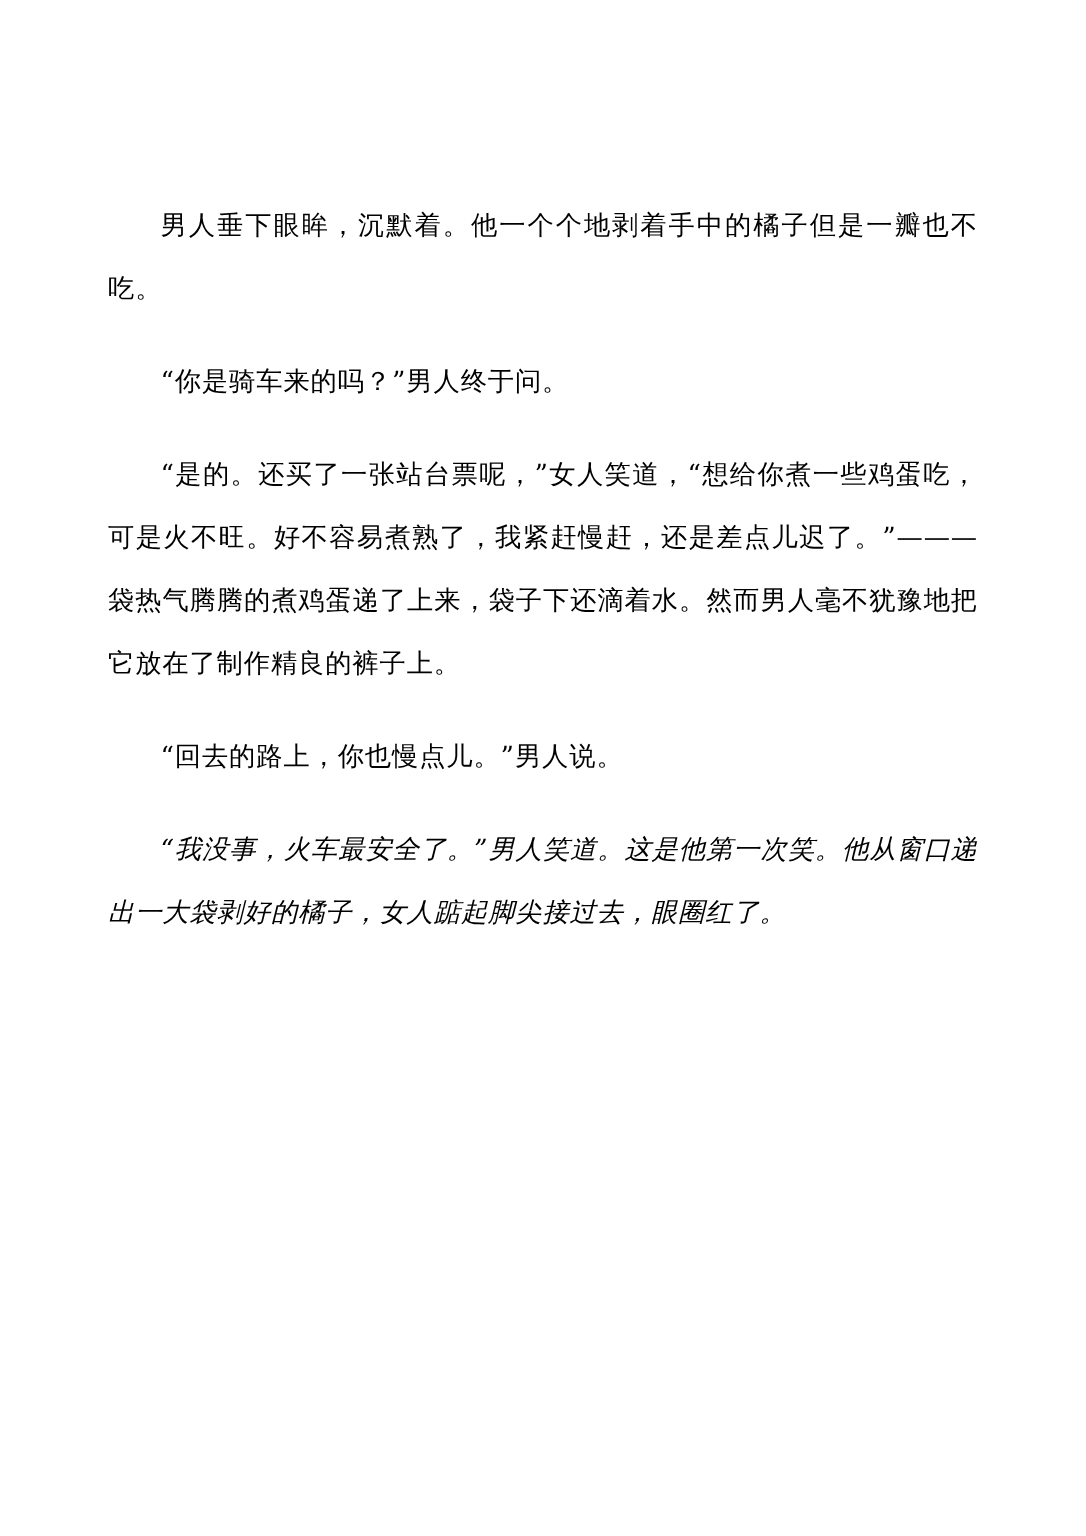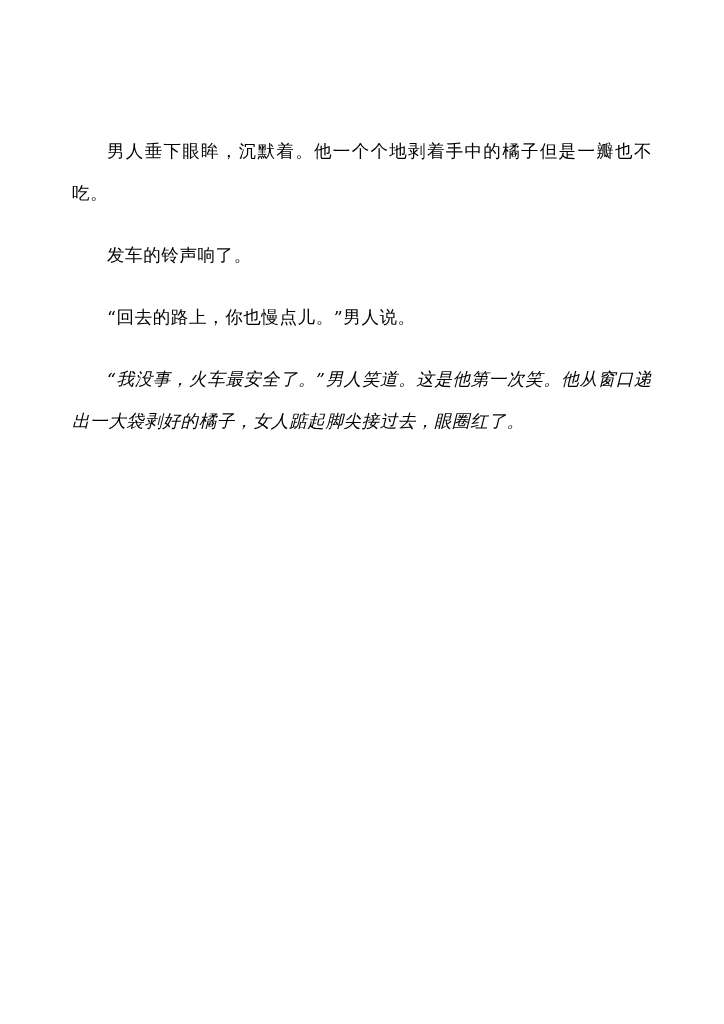--- a/index.html
+++ b/index.html
@@ -41,17 +41,18 @@
     margin-bottom: 0;
     font-style: italic;
   }
 </style>
 </head>
 <body>
 
 <div class="page">
   <div class="content">
     <p class="para">男人垂下眼眸，沉默着。他一个个地剥着手中的橘子但是一瓣也不吃。</p>
-    <p class="para">发车的铃声响了。</p>
+    <p class="para">“你是骑车来的吗？”男人终于问。</p>
+    <p class="para">“是的。还买了一张站台票呢，”女人笑道，“想给你煮一些鸡蛋吃，可是火不旺。好不容易煮熟了，我紧赶慢赶，还是差点儿迟了。”———袋热气腾腾的煮鸡蛋递了上来，袋子下还滴着水。然而男人毫不犹豫地把它放在了制作精良的裤子上。</p>
     <p class="para">“回去的路上，你也慢点儿。”男人说。</p>
     <p class="para">“我没事，火车最安全了。”男人笑道。这是他第一次笑。他从窗口递出一大袋剥好的橘子，女人踮起脚尖接过去，眼圈红了。</p>
   </div>
 </div>
 
 </body></html>

